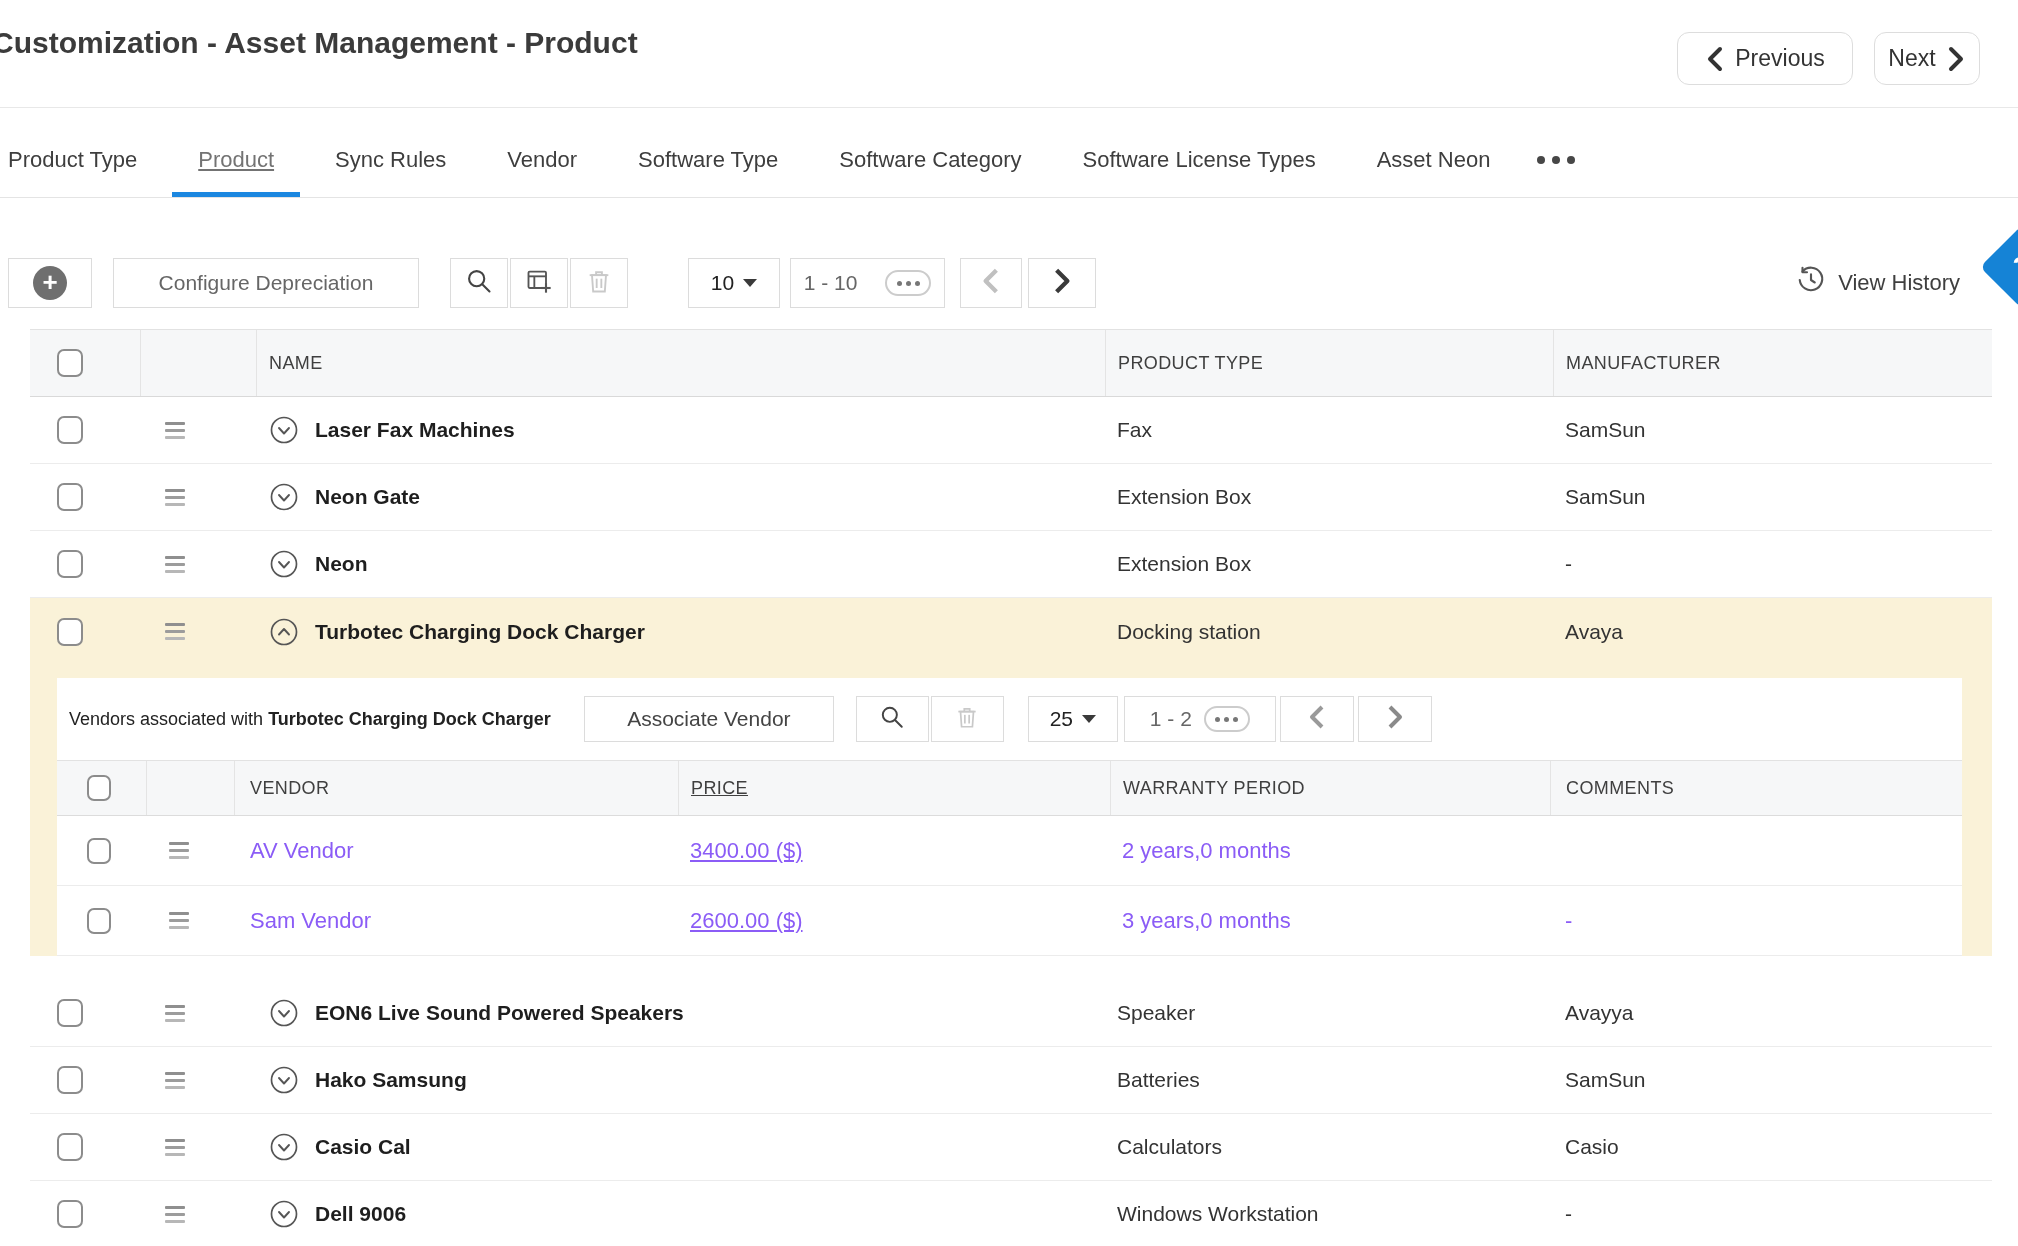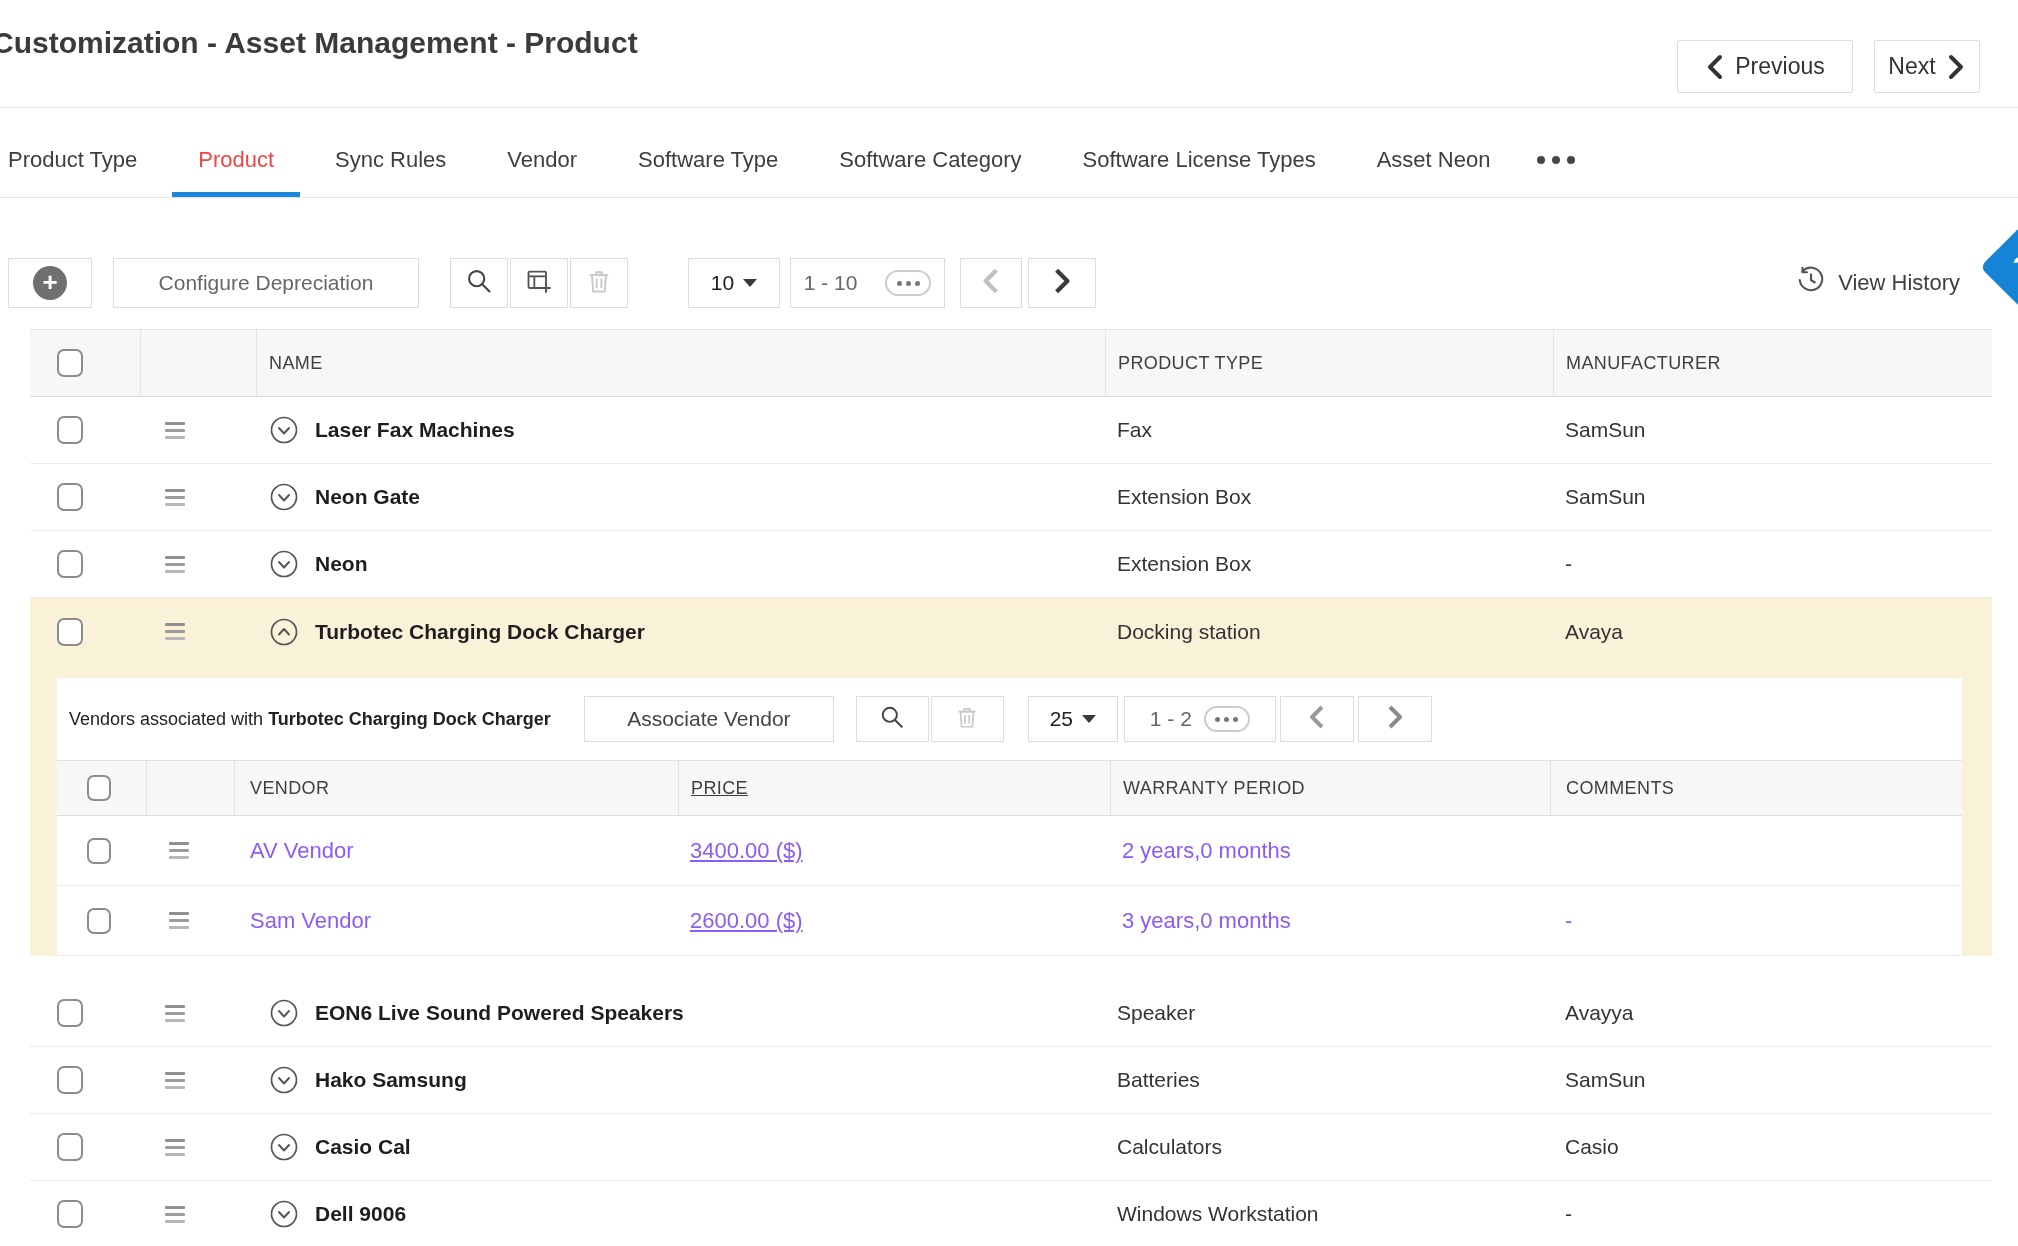--- a/index.html
+++ b/index.html
@@ -2,32 +2,32 @@
 <html><head>
 <meta charset="utf-8">
 <style>
   * { box-sizing: border-box; margin: 0; padding: 0; }
   html,body { width: 2018px; height: 1246px; overflow: hidden; background:#fff;
     font-family: "Liberation Sans", sans-serif; color:#333; }
 
   
   .titlebar { position: relative; height: 108px; border-bottom: 1px solid #e8e8e8; padding-left: 8px; }
   .page-title { position:absolute; left:-8px; top:26px; font-size:30px; font-weight:600; color:#3b3b3b; white-space:nowrap; }
-  .nav-btn { position:absolute; top:40px; height:53px; background:#fff; border:1px solid #ddd; border-radius:2px;
+  .nav-btn { position:absolute; top:32px; height:53px; background:#fff; border:1px solid #ddd; border-radius:12px;
     display:flex; align-items:center; justify-content:center; gap:10px; font-size:23px; color:#333; cursor:pointer; }
   .btn-prev { left:1677px; width:176px; }
   .btn-next { left:1874px; width:106px; }
   .chev svg { display:block; }
 
   
   .tabbar { position:relative; height:90px; border-bottom:1px solid #e4e4e4; display:flex; align-items:center; padding:14px 0 0 8px; }
   .tab { position:relative; height:100%; display:flex; align-items:center; padding:0 26px; margin-right:9px;
     font-size:22px; color:#3e3e3e; cursor:pointer; white-space:nowrap; }
   .tab:first-child { padding-left:0; }
-  .tab.active { color:#ef4444; }
+  .tab.active { color:#737373;text-decoration:underline; }
   .tab.active::after { content:""; position:absolute; left:0; right:0; bottom:0; height:5px; background:#1b87e0; }
   .tab-more { display:flex; gap:7px; align-items:center; padding:0 10px; margin-left:2px; cursor:pointer; height:100%; }
   .tab-more i { width:8px; height:8px; border-radius:50%; background:#474747; }
   .help-diamond { position:absolute; left:1992px; top:130px; width:58px; height:58px; background:#1583d6;
     transform:rotate(45deg); border-radius:7px; display:flex; align-items:center; justify-content:center; cursor:pointer; }
   .help-diamond span { transform:rotate(-45deg); color:#fff; font-size:27px; font-weight:700; }
 
   
   .toolbar { position:relative; margin-top:60px; height:50px; display:flex; align-items:stretch; padding-left:8px; }
   .tbox { background:#fff; border:1px solid #dcdcdc; display:flex; align-items:center; justify-content:center; cursor:pointer; }

